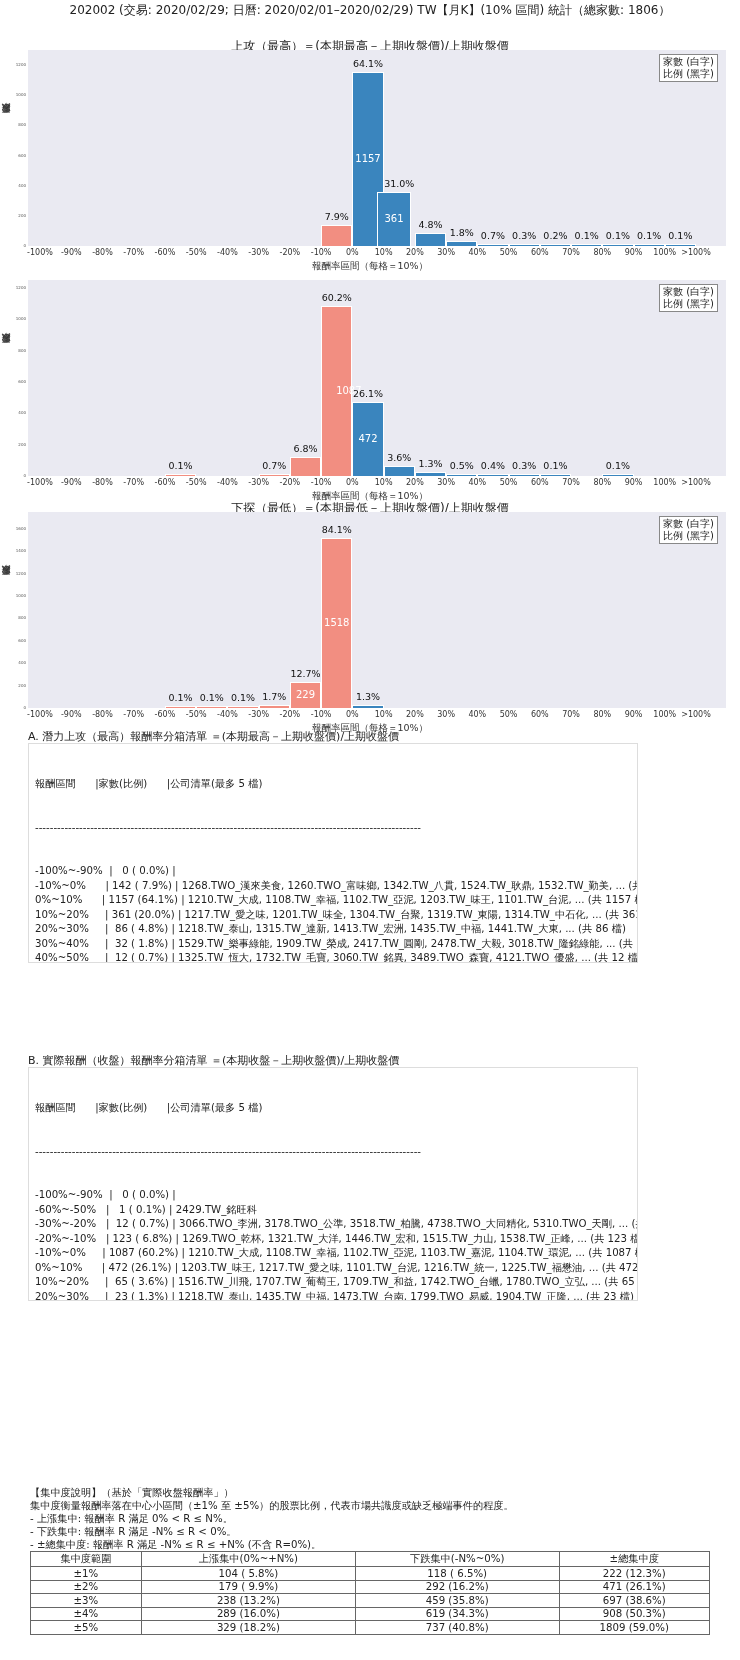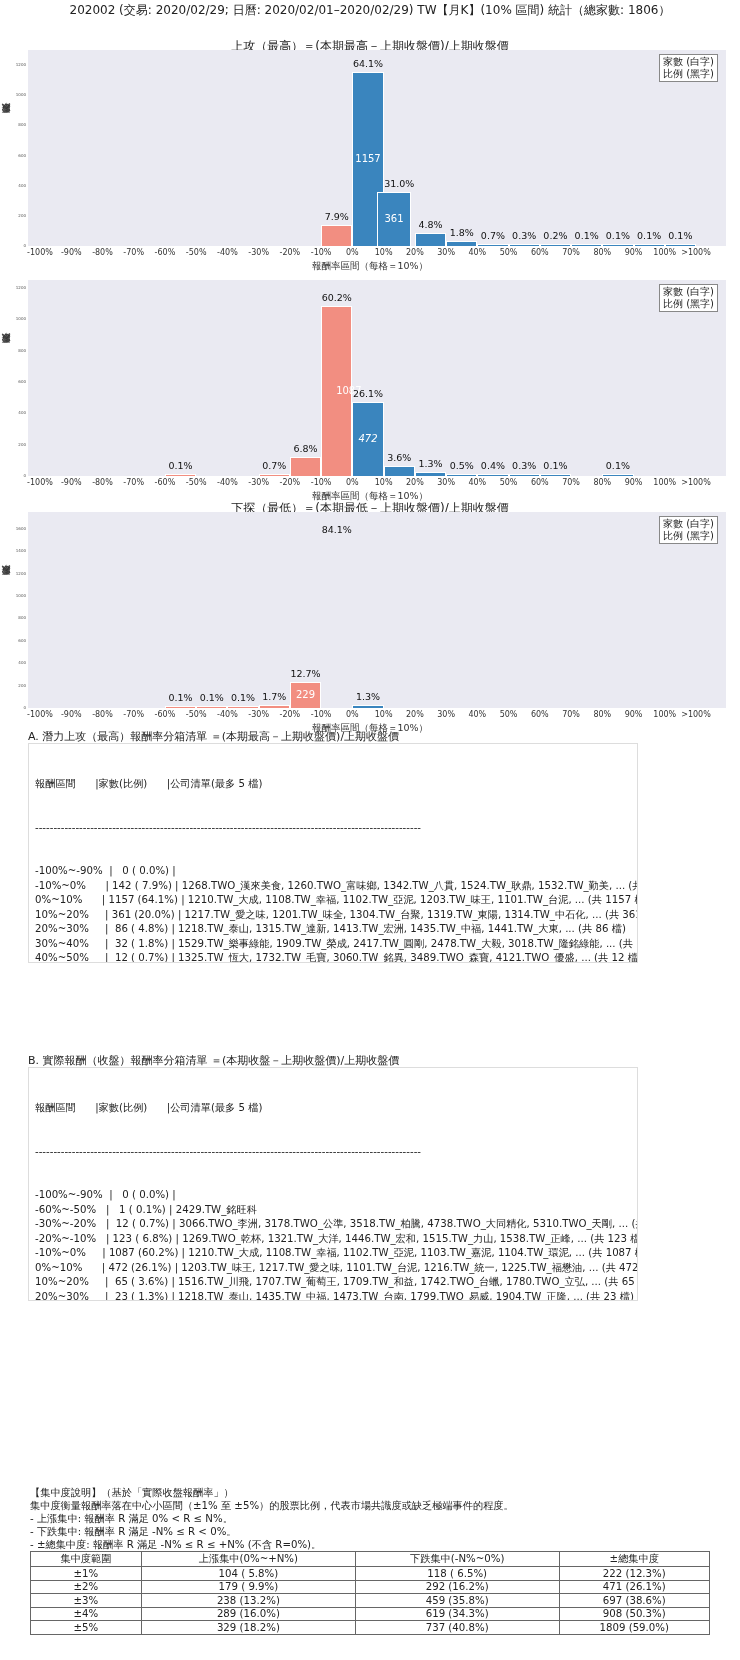--- a/index.html
+++ b/index.html
@@ -106,21 +106,21 @@
       <div class="bar neg" style="left: 230.667px; width: 31.2381px; height: 2px;"></div>
       <div class="pct" style="left: 246.286px; top: 180px;">0.7%</div>
       <div class="bar neg" style="left: 261.905px; width: 31.2381px; height: 19.2864px;">
         <div class="cnt" style="top: 17px;">123</div>
       </div>
       <div class="pct" style="left: 277.524px; top: 162.714px;">6.8%</div>
       <div class="bar neg" style="left: 293.143px; width: 31.2381px; height: 170.442px;">
         <div class="cnt" style="top: 78.2208px; padding-left: 14px;">1087</div>
       </div>
       <div class="pct" style="left: 308.762px; top: 11.5584px;">60.2%</div>
-      <div class="bar pos" style="left: 324.381px; width: 31.2381px; height: 74.0096px; font-style: italic;">
+      <div class="bar pos" style="left: 324.381px; width: 31.2381px; height: 74.0096px;">
         <div class="cnt" style="top: 30.0048px;">472</div>
       </div>
       <div class="pct" style="left: 340px; top: 107.99px;">26.1%</div>
       <div class="bar pos" style="left: 355.619px; width: 31.2381px; height: 10.192px;"></div>
       <div class="pct" style="left: 371.238px; top: 171.808px;">3.6%</div>
       <div class="bar pos" style="left: 386.857px; width: 31.2381px; height: 3.6064px;"></div>
       <div class="pct" style="left: 402.476px; top: 178.394px;">1.3%</div>
       <div class="bar pos" style="left: 418.095px; width: 31.2381px; height: 2px;"></div>
       <div class="pct" style="left: 433.714px; top: 180px;">0.5%</div>
       <div class="bar pos" style="left: 449.333px; width: 31.2381px; height: 2px;"></div>
@@ -176,20 +176,23 @@
       <div class="bar neg" style="left: 168.19px; width: 31.2381px; height: 2px;"></div>
       <div class="pct" style="left: 183.81px; top: 180px;">0.1%</div>
       <div class="bar neg" style="left: 199.429px; width: 31.2381px; height: 2px;"></div>
       <div class="pct" style="left: 215.048px; top: 180px;">0.1%</div>
       <div class="bar neg" style="left: 230.667px; width: 31.2381px; height: 3.36px;"></div>
       <div class="pct" style="left: 246.286px; top: 178.64px;">1.7%</div>
       <div class="bar neg" style="left: 261.905px; width: 31.2381px; height: 25.648px;">
         <div class="cnt" style="top: 5.824px;">229</div>
       </div>
       <div class="pct" style="left: 277.524px; top: 156.352px;">12.7%</div>
+      <div class="bar neg" style="left: 293.143px; width: 31.2381px; height: 170.016px;">
+        <div class="cnt" style="top: 78.008px;">1518</div>
+      </div>
       <div class="pct" style="left: 308.762px; top: 11.984px;">84.1%</div>
       <div class="bar pos" style="left: 324.381px; width: 31.2381px; height: 2.688px;"></div>
       <div class="pct" style="left: 340px; top: 179.312px;">1.3%</div>
       <div class="legend">
         <div>家數 (白字)</div>
         <div>比例 (黑字)</div>
       </div>
     </div>
     <div class="ylabel" style="top: 82px;">股票家數</div>
     <div class="ytick" style="top: 205px;">0</div>

